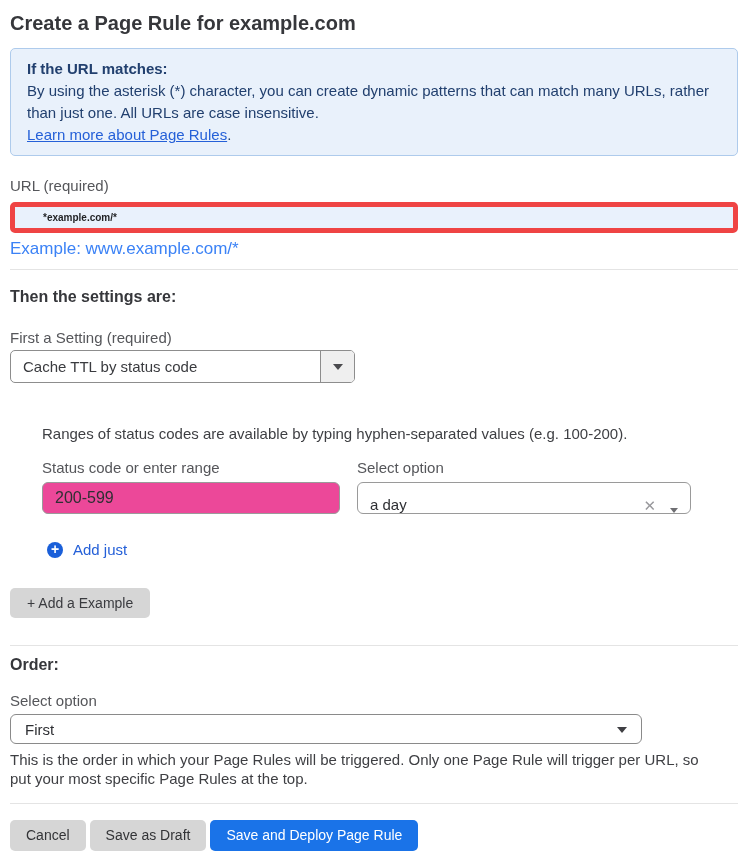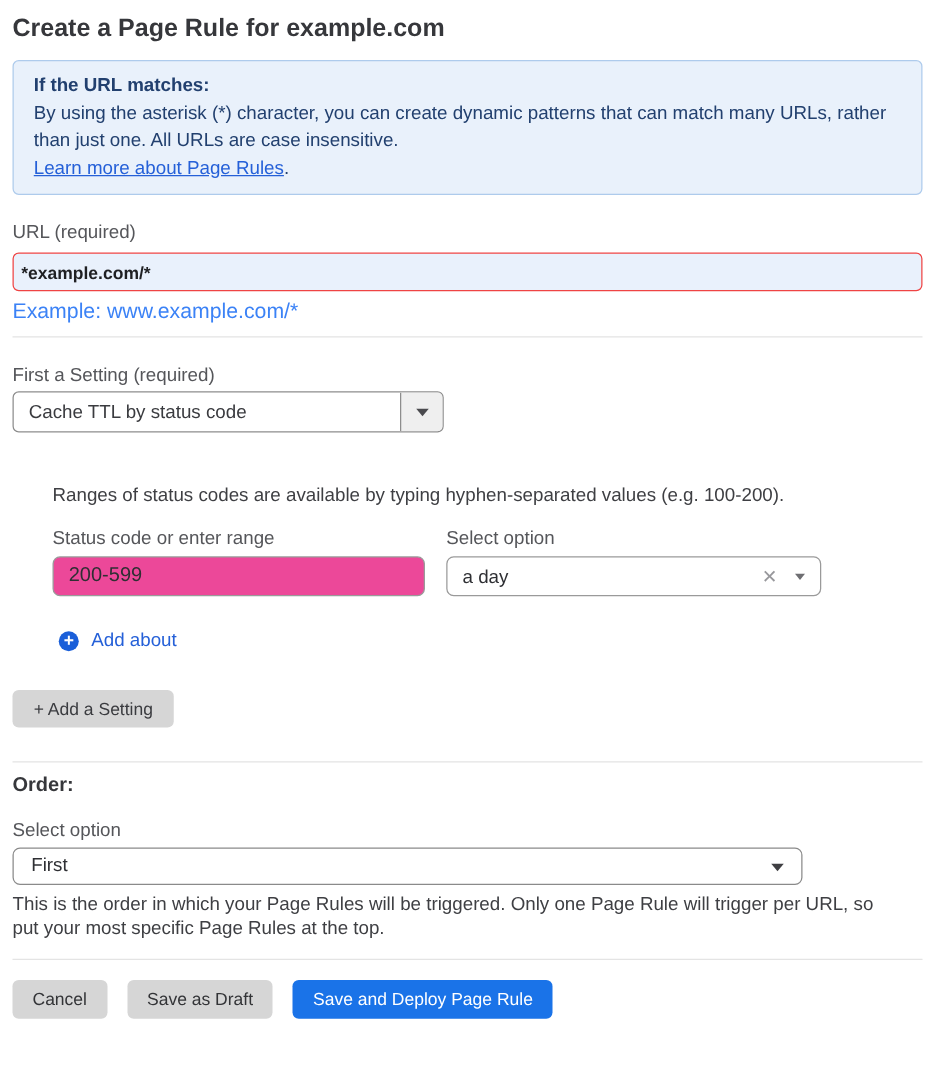--- a/index.html
+++ b/index.html
@@ -41,25 +41,25 @@
   
   .field-label { margin-top: 21px; font-size: 15px; line-height: 18px; color: #55565a; }
   .helper-text { margin-top: 7px; font-size: 17px; line-height: 18px; color: #3b82f6; }
 
   
   .url-input {
     margin-top: 7px;
     width: 728px;
     height: 31px;
     background: #e9f1fc;
-    border: 1px solid #ef4444;
-    border-radius: 5px;
-    padding: 0 6px;
-    font-family: "Liberation Sans", sans-serif;
-    font-size: 14px;
+    border: 5px solid #ef4444;
+    border-radius: 5px;
+    padding: 0 28px;
+    font-family: "Liberation Sans", sans-serif;
+    font-size: 10px;
     font-weight: bold;
     color: #1f2023;
     outline: none;
   }
 
   .divider { height: 1px; background: #e4e4e4; }
   .divider-1 { margin-top: 11px; }
   .divider-2 { margin-top: 27px; }
   .divider-3 { margin-top: 15px; }
 
@@ -139,27 +139,27 @@
     border: 1px solid #9a9a9a;
     border-radius: 6px;
     padding: 0 12px;
     font-family: "Liberation Sans", sans-serif;
     font-size: 16px;
     color: #2e2f33;
     outline: none;
     background: #ec4899;
   }
   .ttl-select {
-    width: 300px;
+    width: 334px;
     height: 32px;
     border: 1px solid #9a9a9a;
     border-radius: 6px;
     background: #ffffff;
     display: flex;
-    align-items: center;
+    align-items: flex-end;
     padding: 0 12px;
     cursor: pointer;
   }
   .ttl-value { flex: 1; font-size: 15px; color: #2e2f33; }
   .ttl-clear {
     font-size: 15px;
     color: #98989c;
     margin-right: 14px;
     cursor: pointer;
     line-height: 1;
@@ -226,21 +226,21 @@
     font-size: 15px;
     line-height: 19px;
     color: #3e3f43;
     width: 710px;
   }
 
   
   .footer-actions {
     margin-top: 16px;
     display: flex;
-    gap: 16px;
+    gap: 4px;
   }
   .btn {
     height: 31px;
     padding: 0 16px;
     border: none;
     border-radius: 5px;
     font-family: "Liberation Sans", sans-serif;
     font-size: 14px;
     cursor: pointer;
     line-height: 31px;
@@ -260,20 +260,21 @@
     <div class="info-body">By using the asterisk (*) character, you can create dynamic patterns that can match many URLs, rather than just one. All URLs are case insensitive.</div>
     <div><a class="info-link">Learn more about Page Rules</a><span>.</span></div>
   </div>
 
   <div class="field-label">URL (required)</div>
   <input class="url-input" type="text" value="*example.com/*" style="">
   <div class="helper-text">Example: www.example.com/*</div>
 
   <div class="divider divider-1"></div>
 
+  <div class="section-heading settings-heading">Then the settings are:</div>
 
   <div class="field-label picker-label">First a Setting (required)</div>
   <div class="setting-select">
     <div class="setting-select-value">Cache TTL by status code</div>
     <div class="setting-select-arrow">
       <span class="tri-down"></span>
     </div>
   </div>
 
   <div class="range-hint">Ranges of status codes are available by typing hyphen-separated values (e.g. 100-200).</div>
@@ -286,25 +287,25 @@
     <input class="status-input" type="text" value="200-599" style="">
     <div class="ttl-select">
       <span class="ttl-value">a day</span>
       <span class="ttl-clear">✕</span>
       <span class="tri-down tri-small"></span>
     </div>
   </div>
 
   <div class="add-more">
     <span class="plus-circle">+</span>
-    <span class="add-more-label">Add about</span>
+    <span class="add-more-label">Add just</span>
   </div>
 
   <div>
-    <button class="add-setting-btn">+ Add a Setting</button>
+    <button class="add-setting-btn">+ Add a Example</button>
   </div>
 
   <div class="divider divider-2"></div>
 
   <div class="section-heading order-heading">Order:</div>
 
   <div class="order-select-label">Select option</div>
   <div class="order-select">
     <span class="order-select-value">First</span>
     <span class="tri-down"></span>

